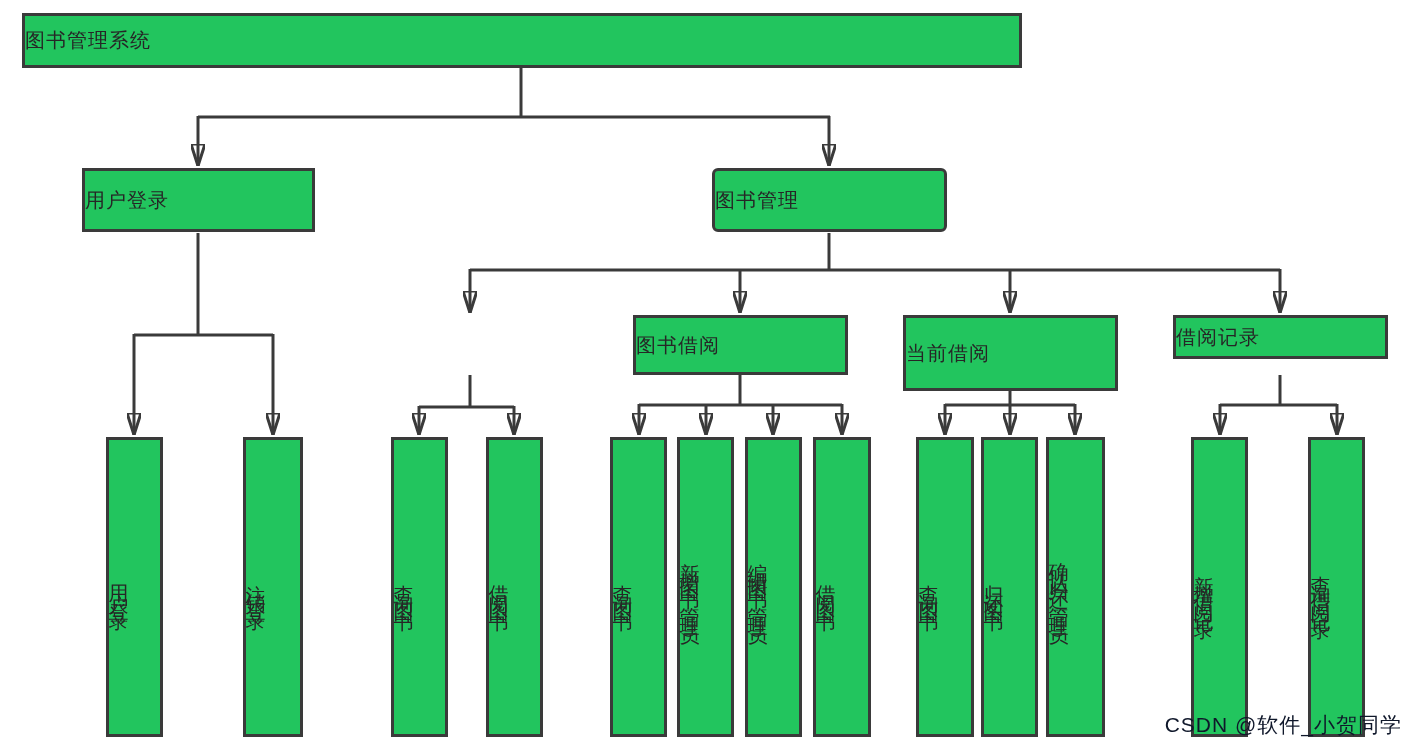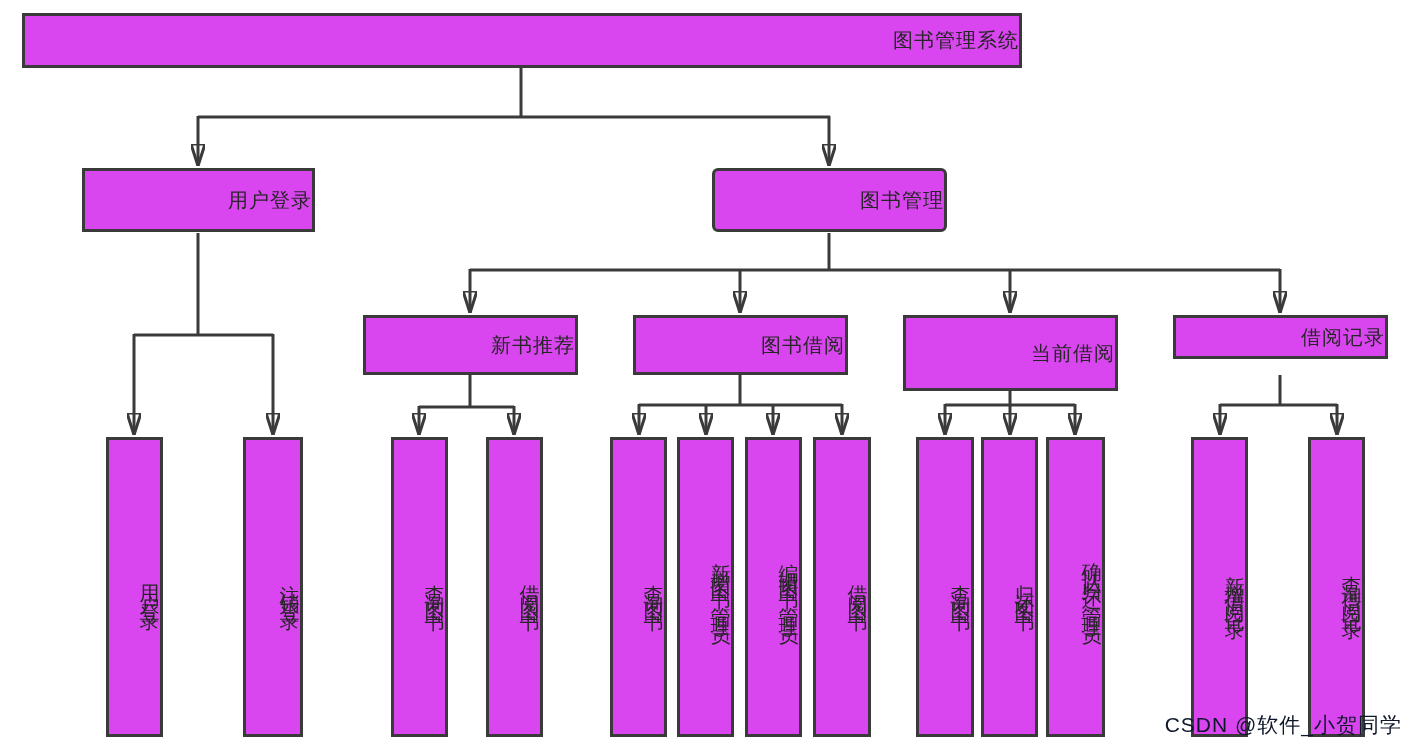--- a/index.html
+++ b/index.html
@@ -9,22 +9,22 @@
     background:#ffffff;
     font-family:"Liberation Sans","DejaVu Sans",sans-serif;
     overflow:hidden;
   }
   .connectors{position:absolute;left:0;top:0;width:1405px;height:747px;}
   .connectors path{stroke:#3a3a3a;stroke-width:3;fill:none;}
   .box{
     position:absolute;
     box-sizing:border-box;
     border:3px solid #3a3a3a;
-    background:#d946ef;
-    display:flex;align-items:center;justify-content:flex-end;
+    background:#22c55e;
+    display:flex;align-items:center;justify-content:flex-start;
     color:#262626;
     font-size:20px;
     letter-spacing:1px;
     z-index:2;
   }
   .vbox span{
     writing-mode:vertical-rl;
     text-orientation:mixed;
     letter-spacing:9px;
     line-height:1;
@@ -98,23 +98,20 @@
     <span>图书管理系统</span>
   </div>
 
   <div class="box" style="left:82px;top:168px;width:233px;height:64px;">
     <span>用户登录</span>
   </div>
   <div class="box" style="left:712px;top:168px;width:235px;height:64px;border-radius:6px;">
     <span>图书管理</span>
   </div>
 
-  <div class="box" style="left:363px;top:315px;width:215px;height:60px;">
-    <span>新书推荐</span>
-  </div>
   <div class="box" style="left:633px;top:315px;width:215px;height:60px;">
     <span>图书借阅</span>
   </div>
   <div class="box" style="left:903px;top:315px;width:215px;height:76px;">
     <span>当前借阅</span>
   </div>
   <div class="box" style="left:1173px;top:315px;width:215px;height:44px;">
     <span>借阅记录</span>
   </div>
 

